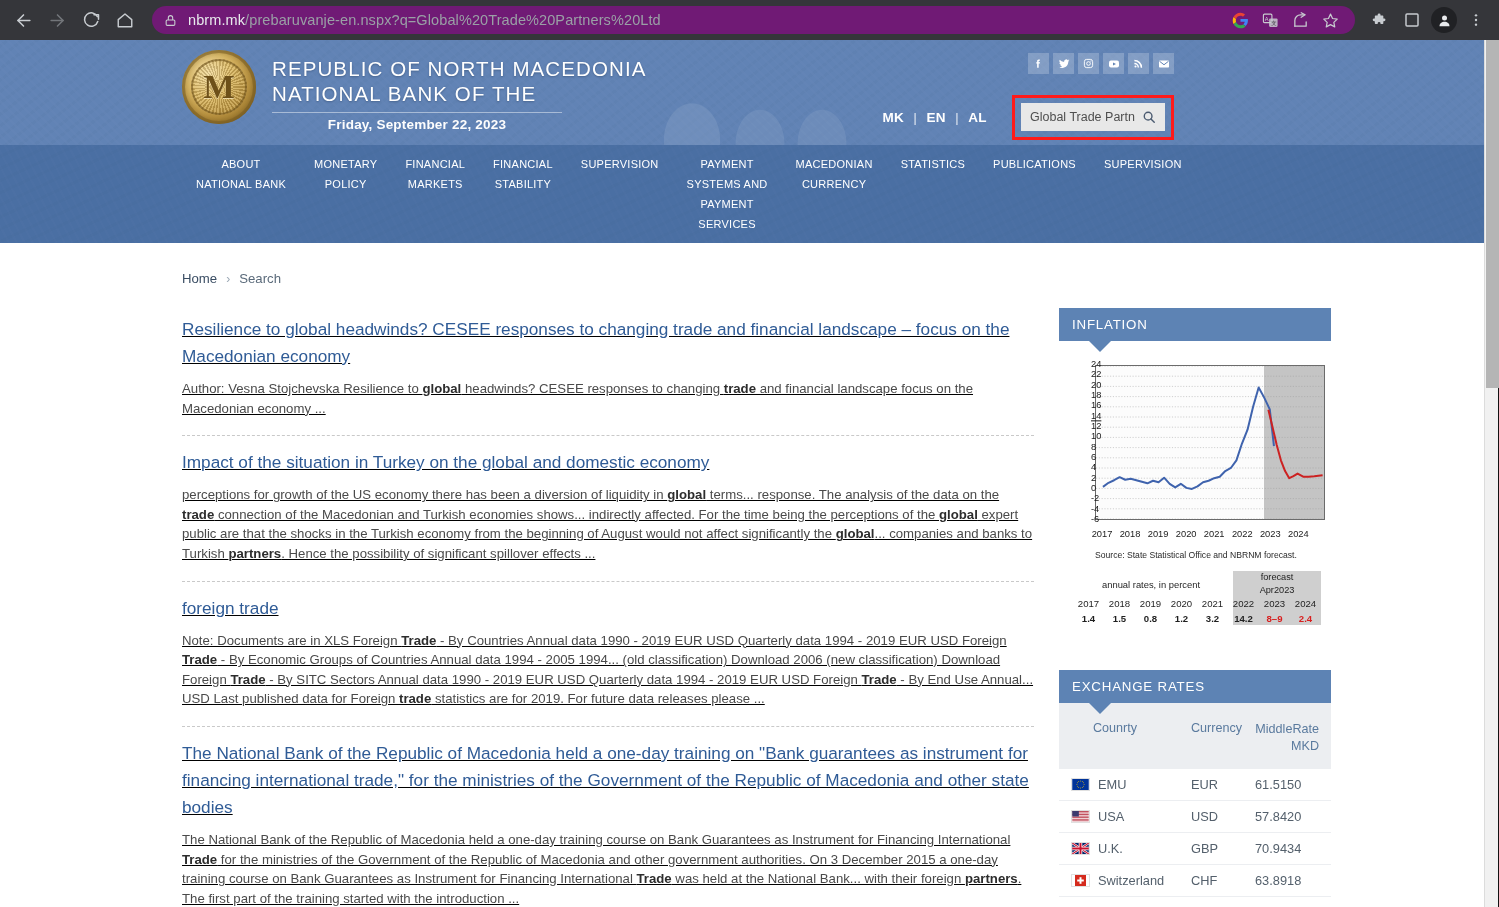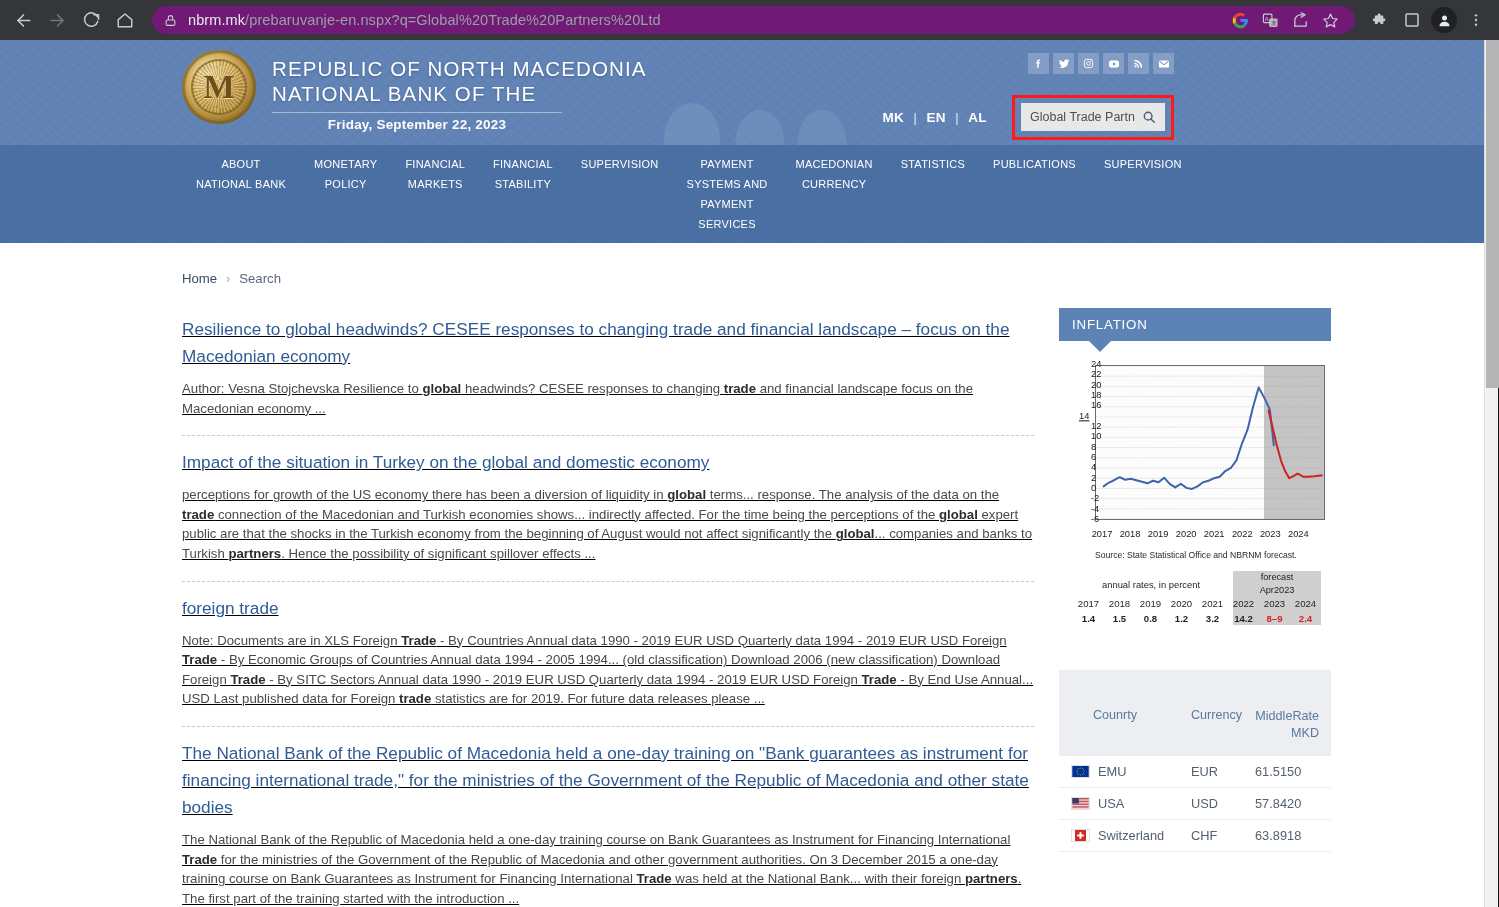--- a/index.html
+++ b/index.html
@@ -283,21 +283,21 @@
   }
   #infl-values span { font-weight: 700; }
   #infl-years span.fc, #infl-values span.fc { color:#1f1f1f; }
   #infl-values span.fc { color: #d81f1f; }
 
   
   #fx-body { background:#fff; }
   #fx-header-row {
     background: #eceef1; display: flex; padding: 18px 12px 14px 12px;
   }
-  .fx-h { color:#5a7a9e; font-size: 12.6px; margin-top: 20px; }
+  .fx-h { color:#5a7a9e; font-size: 12.6px; }
   .fx-c-country { flex: 1 1 auto; padding-left: 22px; }
   .fx-c-currency { width: 64px; text-align: left; }
   .fx-c-rate { width: 64px; text-align: right; line-height: 17px; }
   .fx-row {
     display:flex; align-items:center;
     padding: 8px 12px; border-bottom: 1px solid #eceef1;
     font-size: 12.8px; color:#54606c;
   }
   .fx-row .fx-country { flex: 1 1 auto; display:flex; align-items:center; gap: 8px; }
   .fx-row .fx-currency { width: 64px; color:#54606c; }
@@ -571,21 +571,21 @@
                   <polyline id="series-actual" fill="none" stroke="#3f63ad" stroke-width="2" stroke-linejoin="round" vector-effect="non-scaling-stroke" points="9.15,158.00 16.46,152.67 23.78,149.33 31.10,145.33 38.41,148.67 45.73,147.33 53.05,149.33 60.37,151.33 67.68,153.33 75.00,150.00 82.32,152.00 89.63,146.00 96.95,154.00 104.27,158.67 111.59,154.00 118.90,159.33 126.22,160.67 133.54,157.33 140.85,152.00 148.17,150.00 155.49,146.67 162.80,144.67 170.12,137.33 177.44,133.33 184.76,123.33 192.07,101.33 199.39,83.33 206.71,53.33 214.02,28.00 221.34,41.33 228.66,56.67 234.15,104.67"></polyline>
                   <polyline id="series-forecast" fill="none" stroke="#cc2222" stroke-width="2" stroke-linejoin="round" vector-effect="non-scaling-stroke" points="226.83,57.33 232.32,80.00 237.80,103.33 243.29,123.33 248.78,137.33 254.27,146.67 259.76,144.00 265.24,140.67 272.56,144.67 279.88,144.67 287.20,144.00 298.17,142.67"></polyline>
                 </svg>
               </div>
               <div id="yticks-host">
                   <div class="ytick" style="left: 28px; top: 2px; position: absolute; transform: translate(-100%, -50%); margin-right: 0px; padding-right: 4px;">24</div>
                   <div class="ytick" style="left: 28px; top: 12.3333px; position: absolute; transform: translate(-100%, -50%); margin-right: 0px; padding-right: 4px;">22</div>
                   <div class="ytick" style="left: 28px; top: 22.6667px; position: absolute; transform: translate(-100%, -50%); margin-right: 12px; padding-right: 4px;">20</div>
                   <div class="ytick" style="left: 28px; top: 33px; position: absolute; transform: translate(-100%, -50%); margin-right: 0px; padding-right: 4px;">18</div>
                   <div class="ytick" style="left: 28px; top: 43.3333px; position: absolute; transform: translate(-100%, -50%); margin-right: 0px; padding-right: 4px;">16</div>
-                  <div class="ytick" style="left: 16px; top: 53.6667px; position: absolute; transform: translate(-100%, -50%); margin-right: 0px; padding-right: 4px; text-decoration: underline;">14</div>
+                  <div class="ytick" style="left: 28px; top: 53.6667px; position: absolute; transform: translate(-100%, -50%); margin-right: 0px; padding-right: 4px; text-decoration: underline;">14</div>
                   <div class="ytick" style="left: 28px; top: 64px; position: absolute; transform: translate(-100%, -50%); margin-right: 0px; padding-right: 4px;">12</div>
                   <div class="ytick" style="left: 28px; top: 74.3333px; position: absolute; transform: translate(-100%, -50%); margin-right: 0px; padding-right: 4px;">10</div>
                   <div class="ytick" style="left: 28px; top: 84.6667px; position: absolute; transform: translate(-100%, -50%); margin-right: 0px; padding-right: 4px;">8</div>
                   <div class="ytick" style="left: 28px; top: 95px; position: absolute; transform: translate(-100%, -50%); margin-right: 0px; padding-right: 4px;">6</div>
                   <div class="ytick" style="left: 28px; top: 105.333px; position: absolute; transform: translate(-100%, -50%); margin-right: 0px; padding-right: 4px;">4</div>
                   <div class="ytick" style="left: 28px; top: 115.667px; position: absolute; transform: translate(-100%, -50%); margin-right: 0px; padding-right: 4px;">2</div>
                   <div class="ytick" style="left: 28px; top: 126px; position: absolute; transform: translate(-100%, -50%); margin-right: 0px; padding-right: 4px;">0</div>
                   <div class="ytick" style="left: 28px; top: 136.333px; position: absolute; transform: translate(-100%, -50%); margin-right: 0px; padding-right: 4px;">-2</div>
                   <div class="ytick" style="left: 28px; top: 146.667px; position: absolute; transform: translate(-100%, -50%); margin-right: 0px; padding-right: 4px;">-4</div>
                   <div class="ytick" style="left: 28px; top: 157px; position: absolute; transform: translate(-100%, -50%); margin-right: 0px; padding-right: 4px;">-6</div>
@@ -630,20 +630,23 @@
                     <span>14.2</span>
                     <span class="fc">8–9</span>
                     <span class="fc">2.4</span>
                   </div>
               </div>
             </div>
           </div>
         </div>
 
         <div class="widget">
+          <div class="widget-head">
+            <span class="widget-head-title">EXCHANGE RATES</span>
+          </div>
           <div id="fx-body">
             <div id="fx-header-row">
               <div class="fx-h fx-c-country">Counrty</div>
               <div class="fx-h fx-c-currency">Currency</div>
               <div class="fx-h fx-c-rate">
                 <div>MiddleRate</div>
                 <div>MKD</div>
               </div>
             </div>
             <div id="fx-rows-host">
@@ -689,20 +692,36 @@
                       </svg>
                     </span>
                     <span>USA</span>
                   </div>
                   <div class="fx-currency">USD</div>
                   <div class="fx-rate">57.8420</div>
                 </div>
                 <div class="fx-row">
                   <div class="fx-country">
                     <span style="display:flex">
+                      <svg viewBox="0 0 30 20" class="flag" width="19" height="13">
+                        <rect width="30" height="20" fill="#012169"></rect>
+                        <path d="M0,0 30,20 M30,0 0,20" stroke="#fff" stroke-width="4"></path>
+                        <path d="M0,0 30,20 M30,0 0,20" stroke="#C8102E" stroke-width="2"></path>
+                        <path d="M15,0 V20 M0,10 H30" stroke="#fff" stroke-width="6.5"></path>
+                        <path d="M15,0 V20 M0,10 H30" stroke="#C8102E" stroke-width="3.5"></path>
+                      </svg>
+                    </span>
+                    <span>U.K.</span>
+                  </div>
+                  <div class="fx-currency">GBP</div>
+                  <div class="fx-rate">70.9434</div>
+                </div>
+                <div class="fx-row">
+                  <div class="fx-country">
+                    <span style="display:flex">
                       <svg viewBox="0 0 20 20" class="flag" width="19" height="13">
                         <rect width="20" height="20" fill="#D52B1E"></rect>
                         <rect x="8.2" y="4" width="3.6" height="12" fill="#fff"></rect>
                         <rect x="4" y="8.2" width="12" height="3.6" fill="#fff"></rect>
                       </svg>
                     </span>
                     <span>Switzerland</span>
                   </div>
                   <div class="fx-currency">CHF</div>
                   <div class="fx-rate">63.8918</div>

